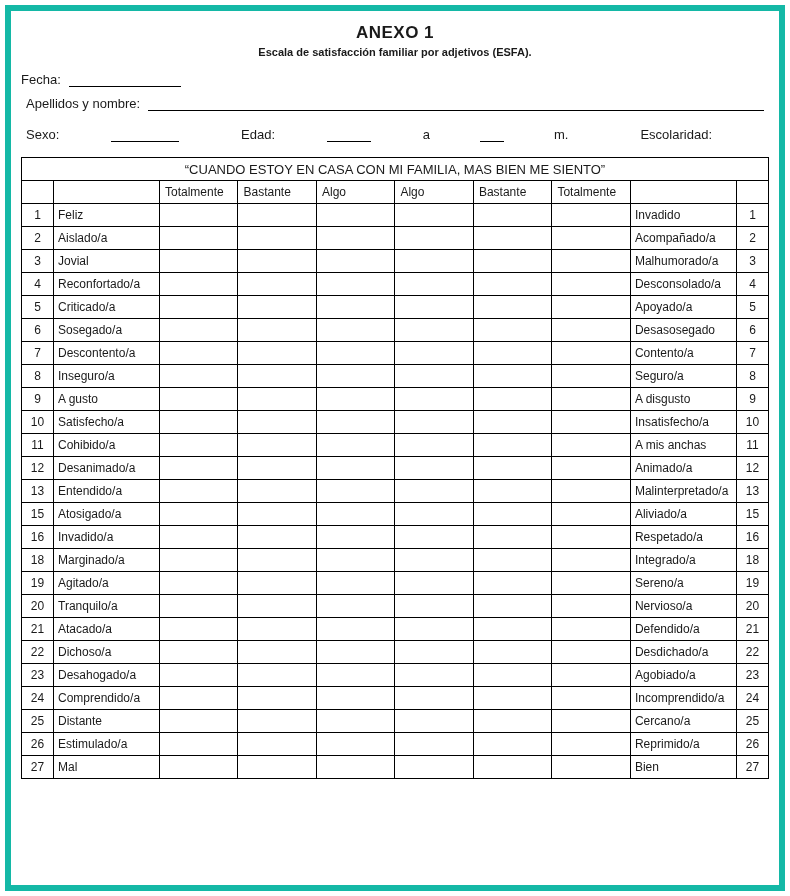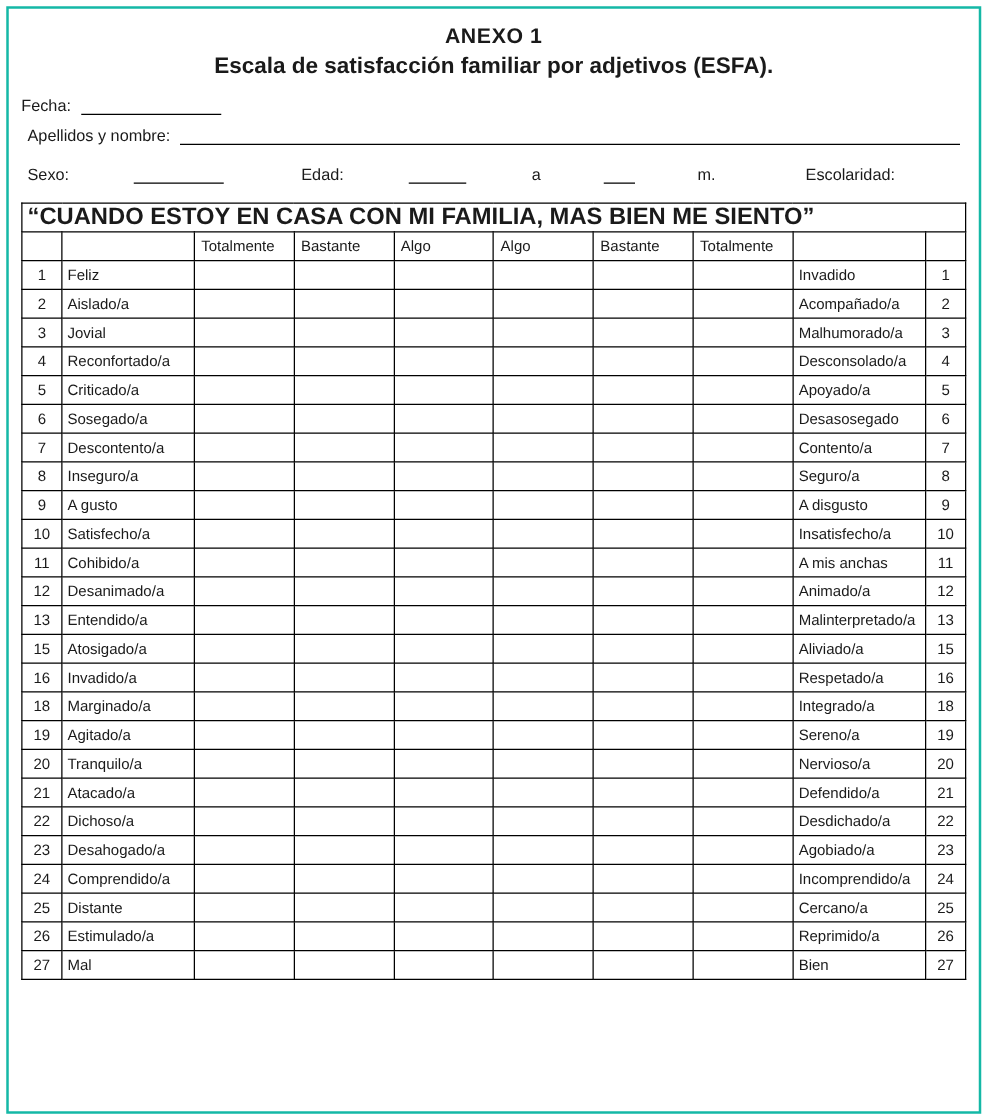--- a/index.html
+++ b/index.html
@@ -7,35 +7,35 @@
     padding: 0;
     background: #ffffff;
     width: 790px;
     height: 896px;
     font-family: "Liberation Sans", sans-serif;
     color: #1a1a1a;
   }
   .page {
     position: absolute;
     inset: 5px;
-    border: 2px solid #14b8a6;
+    border: 6px solid #14b8a6;
     box-sizing: border-box;
     padding: 12px 10px 8px 10px;
     background: #fff;
   }
   .title {
     text-align: center;
     font-weight: bold;
     font-size: 17px;
     letter-spacing: 0.5px;
   }
   .subtitle {
     text-align: center;
     font-weight: bold;
-    font-size: 18px;
+    font-size: 11px;
     margin-top: 3px;
   }
   .field-row {
     display: flex;
     align-items: flex-end;
     font-size: 13px;
   }
   .fecha-row {
     justify-content: flex-start;
     margin: 14px 20px 0 0;
@@ -64,23 +64,23 @@
   }
   table.esfa th, table.esfa td {
     border: 1px solid #000;
     height: 23px;
     padding: 0 4px;
     overflow: hidden;
     white-space: nowrap;
     box-sizing: border-box;
   }
   th.tbl-title {
-    text-align: left;
-    font-weight: bold;
-    font-size: 19px;
+    text-align: center;
+    font-weight: normal;
+    font-size: 13px;
     height: 25px;
   }
   tr.scale-row th {
     font-weight: normal;
     text-align: left;
     padding-left: 5px;
   }
   td.num { text-align: center; }
   td.adj { text-align: left; padding-left: 8px; }
   col.c-num { width: 32px; }

